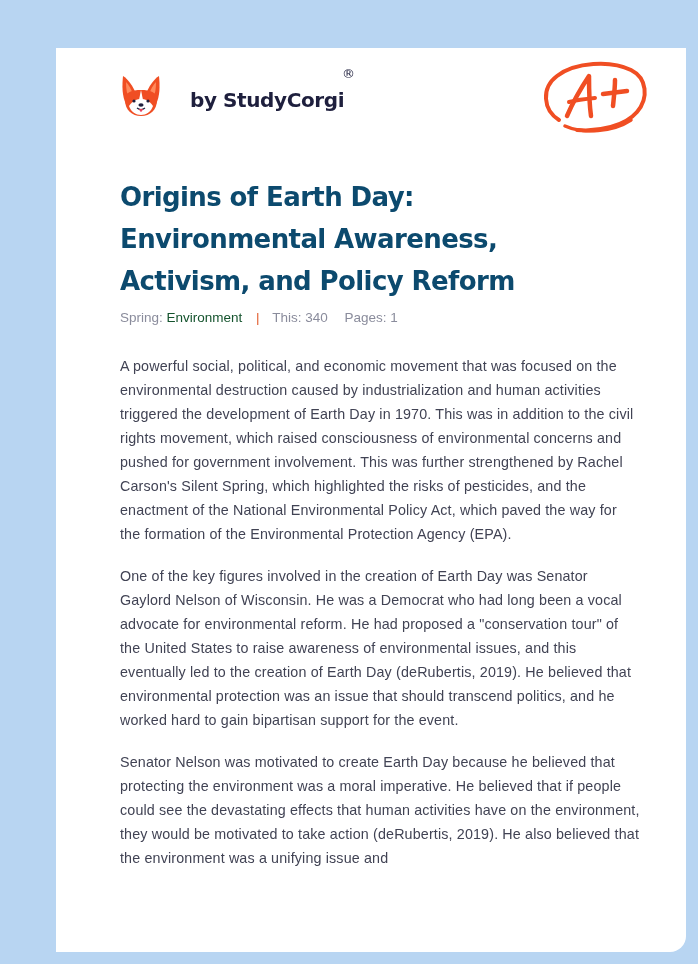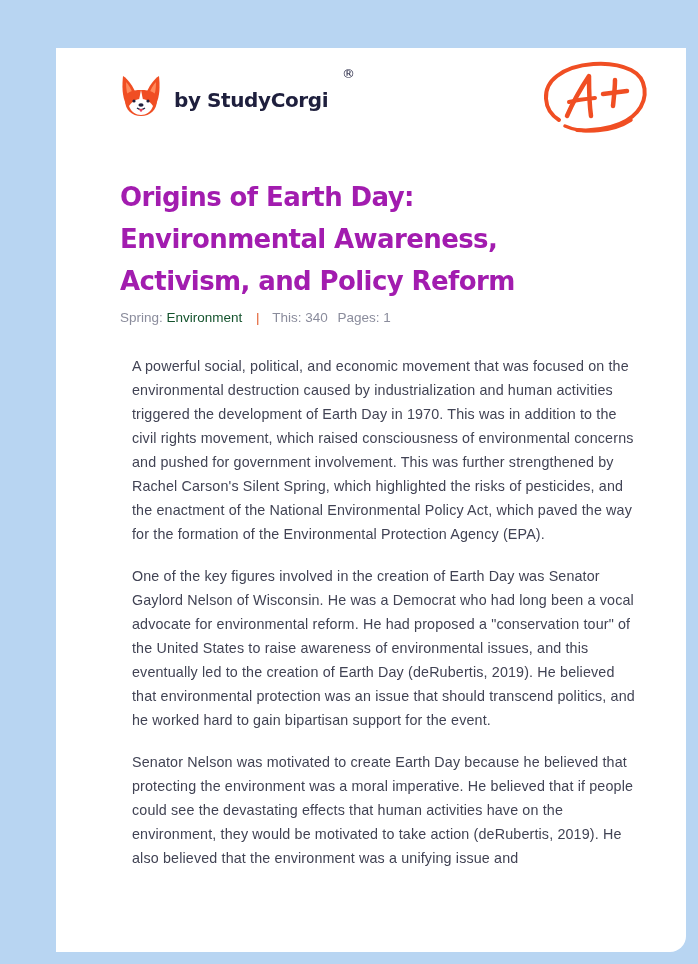--- a/index.html
+++ b/index.html
@@ -37,21 +37,21 @@
     top: 26px;
     display: flex;
     align-items: center;
   }
   .logo-icon {
     width: 42px;
     height: 46px;
     display: block;
   }
   .brand {
-    margin-left: 12px;
+    margin-left: 28px;
     font-family: "DejaVu Sans", sans-serif;
     font-weight: bold;
     font-size: 20px;
     color: #1e1f3d;
     letter-spacing: -0.4px;
     position: relative;
     top: 3px;
   }
   .reg {
     position: absolute;
@@ -71,49 +71,49 @@
   .title {
     position: absolute;
     left: 64px;
     top: 128px;
     width: 500px;
     margin: 0;
     font-family: "DejaVu Sans", sans-serif;
     font-weight: bold;
     font-size: 26px;
     line-height: 42px;
-    color: #a21caf;
+    color: #0c4a6e;
     letter-spacing: -0.6px;
   }
   .meta {
     position: absolute;
     left: 64px;
     top: 262px;
     font-family: "Liberation Sans", sans-serif;
     font-size: 13.5px;
     color: #8a8c9c;
     white-space: nowrap;
   }
   .meta .topic-value {
     color: #14532d;
     font-weight: 500;
   }
   .meta .sep {
     color: #e25b2b;
     margin: 0 9px 0 10px;
   }
-  .meta .gap { margin-left: 6px; }
+  .meta .gap { margin-left: 13px; }
   .body-text {
     position: absolute;
     left: 64px;
     top: 306px;
     width: 520px;
   }
   .body-text p {
-    margin: 0 0 18px 12px;
+    margin: 0 0 18px 0;
     font-family: "Liberation Sans", sans-serif;
     font-size: 14.3px;
     line-height: 24px;
     color: #414354;
     letter-spacing: 0.15px;
   }
 </style>
 </head>
 <body>
 

